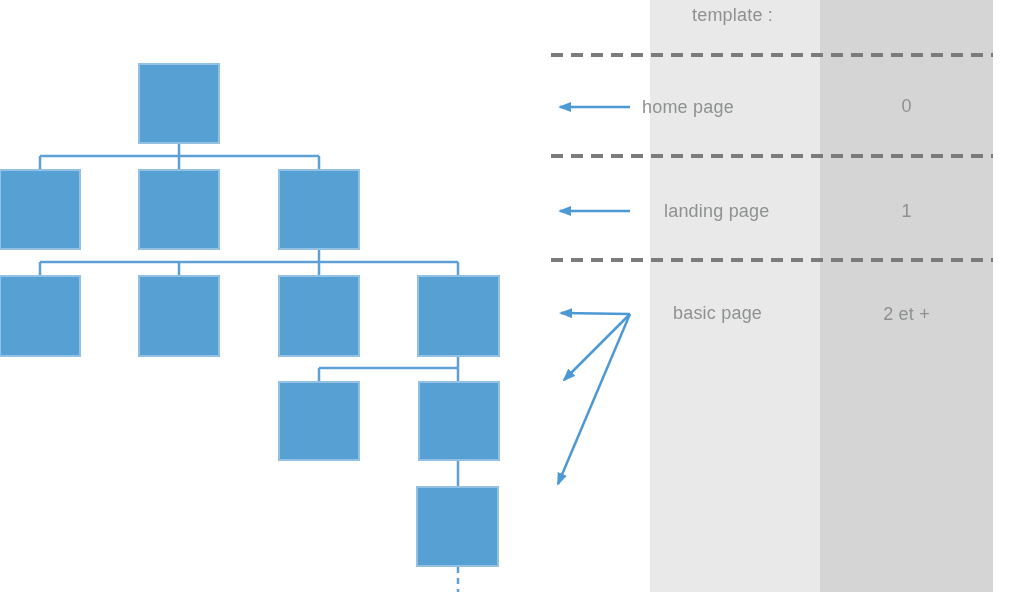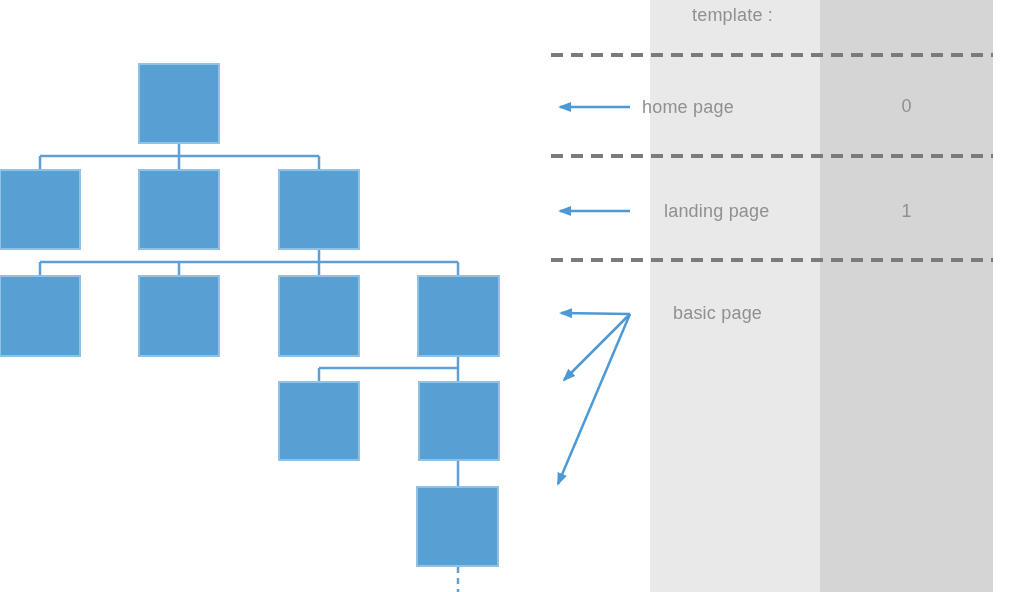--- a/index.html
+++ b/index.html
@@ -51,20 +51,21 @@
 
   <div id="hdr-template" class="lbl hdr">template :</div>
 
   <div id="row-home-label" class="lbl">home page</div>
   <div id="row-home-value" class="lbl val">0</div>
 
   <div id="row-landing-label" class="lbl">landing page</div>
   <div id="row-landing-value" class="lbl val">1</div>
 
   <div id="row-basic-label" class="lbl">basic page</div>
+  <div id="row-basic-value" class="lbl val">2 et +</div>
 
   <svg id="diagram" width="1024" height="592" viewBox="0 0 1024 592">
     <defs>
       <marker id="ah" viewBox="0 0 13 10" refX="11" refY="5" markerWidth="13" markerHeight="10" markerUnits="userSpaceOnUse" orient="auto">
         <path d="M0,0 L13,5 L0,10 Z" fill="#4C99D6"></path>
       </marker>
     </defs>
 
     <g>
       <path class="conn" d="M179,143 V170"></path>

